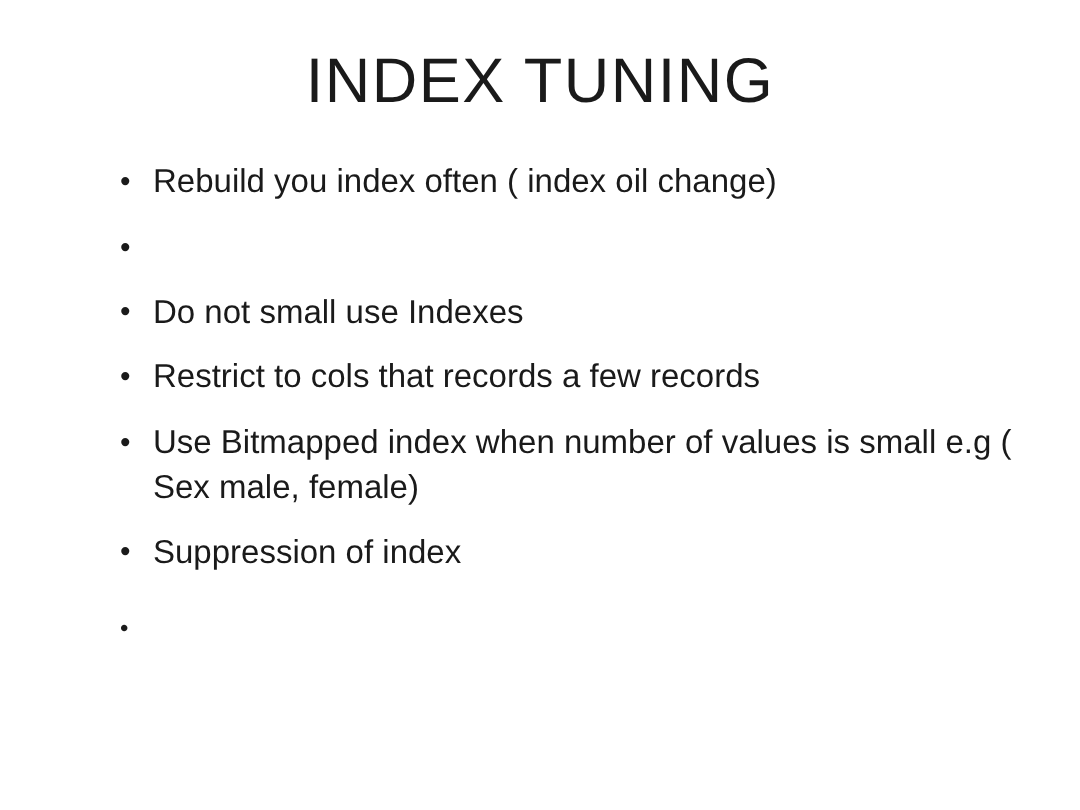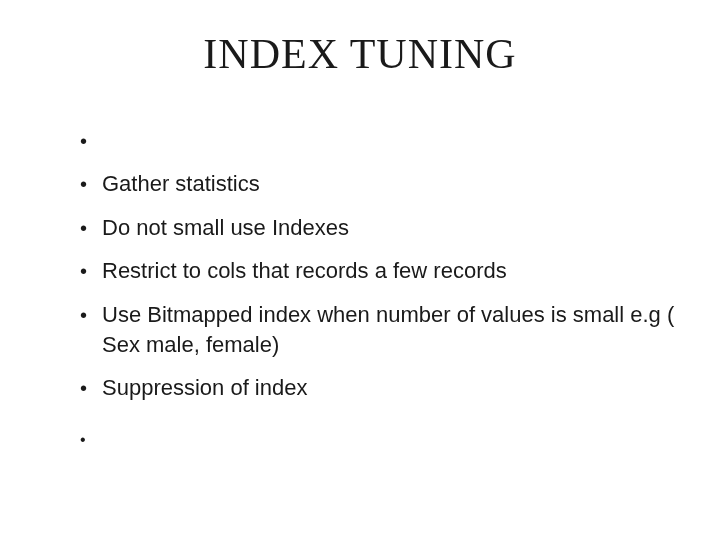--- a/index.html
+++ b/index.html
@@ -19,23 +19,22 @@
       padding: 30px 60px 30px 60px;
       overflow: hidden;
     }
 
     .title {
       width: 100%;
       text-align: center;
       font-size: 42px;
       font-weight: normal;
       color: #1a1a1a;
-      margin-bottom: 48px;
+      margin-bottom: 28px;
       letter-spacing: 1px;
-      font-family: Liberation Serif, serif;
     }
 
     .bullet-list {
       list-style: none;
       padding: 0;
       margin: 0 0 0 20px;
       width: 100%;
     }
 
     .bullet-list li {
@@ -80,24 +79,24 @@
     }
   </style>
 </head>
 <body>
 
 <h1 class="title">INDEX TUNING</h1>
 
 <ul class="bullet-list">
   <li>
     <span class="bullet-dot">•</span>
+    <span>Rebuild you index often ( index oil change)</span>
   </li>
   <li>
     <span class="bullet-dot">•</span>
-    <span>Gather statistics</span>
   </li>
   <li>
     <span class="bullet-dot">•</span>
     <span>Do not small use Indexes</span>
   </li>
   <li>
     <span class="bullet-dot">•</span>
     <span>Restrict to cols that records a few records</span>
   </li>
   <li>

